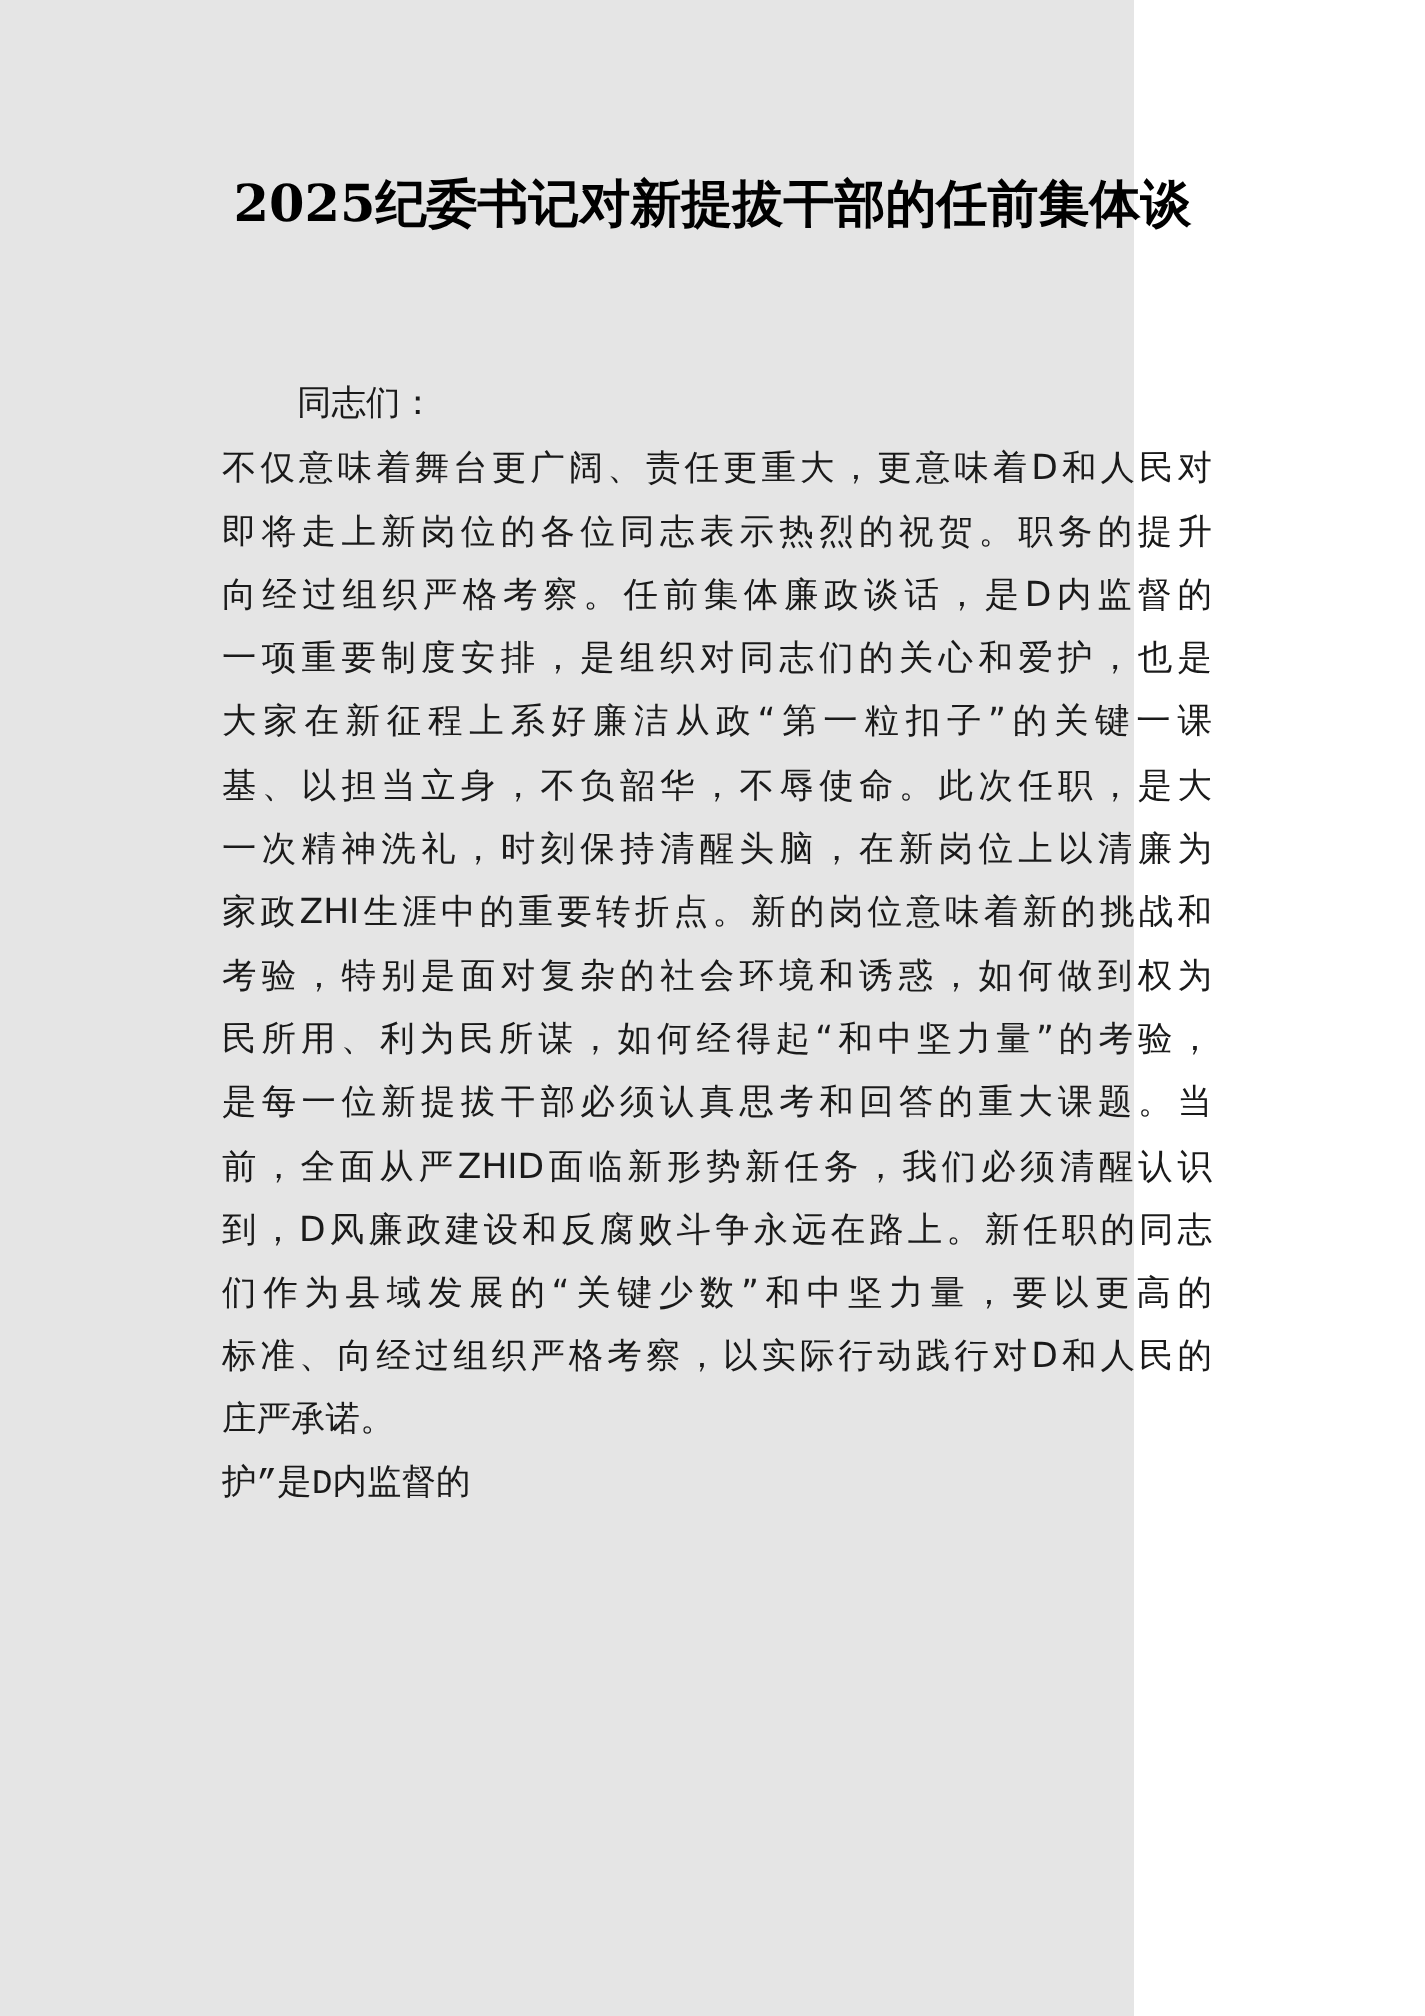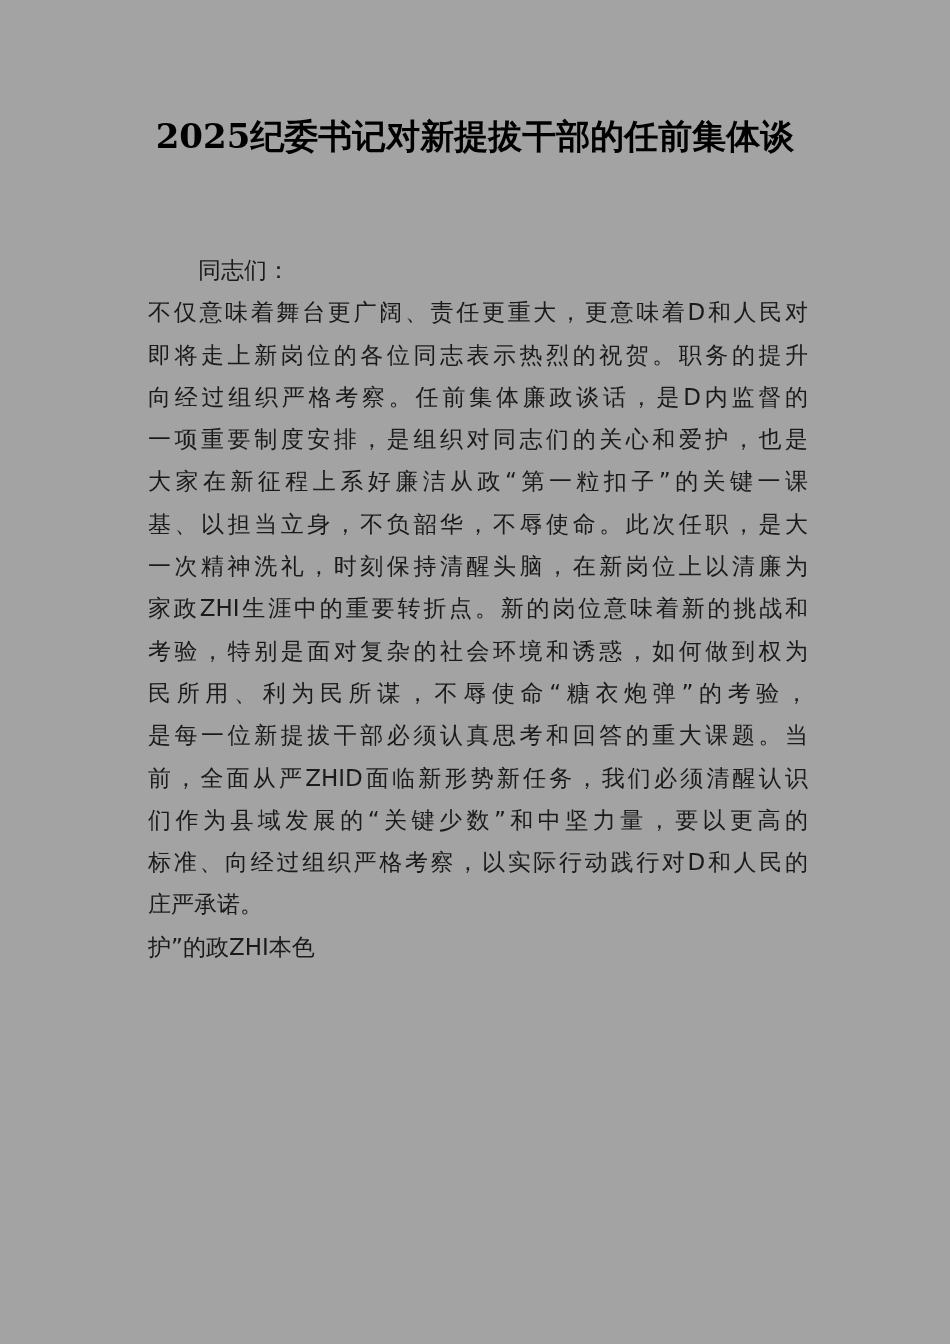--- a/index.html
+++ b/index.html
@@ -10,23 +10,23 @@
   body {
     width: 950px;
     height: 1344px;
     position: relative;
     overflow: hidden;
     color: #111111;
   }
   .page {
     position: absolute;
     left: 0; top: 0;
-    width: 950px;
+    width: 756px;
     height: 1344px;
-    background: #a3a3a3;
+    background: #e5e5e5;
   }
   .title {
     position: absolute;
     left: 140px;
     top: 112px;
     width: 670px;
     text-align: center;
     font-family: "DejaVu Serif", "Liberation Serif", serif;
     font-weight: bold;
     font-size: 34px;
@@ -46,20 +46,21 @@
   }
   .line {
     display: block;
     white-space: nowrap;
     text-align: justify;
     text-align-last: justify;
     height: 42.3px;
   }
   .line.last {
     text-align-last: left;
+    font-family: Liberation Mono, monospace;
   }
   .line.indent {
     padding-left: 50px;
   }
 </style>
 </head>
 <body>
 
 <div class="page">
   <div class="title">
@@ -70,21 +71,22 @@
     <span class="line indent last">同志们：</span>
     <span class="line">不仅意味着舞台更广阔、责任更重大，更意味着D和人民对</span>
     <span class="line">即将走上新岗位的各位同志表示热烈的祝贺。职务的提升</span>
     <span class="line">向经过组织严格考察。任前集体廉政谈话，是D内监督的</span>
     <span class="line">一项重要制度安排，是组织对同志们的关心和爱护，也是</span>
     <span class="line">大家在新征程上系好廉洁从政“第一粒扣子”的关键一课</span>
     <span class="line">基、以担当立身，不负韶华，不辱使命。此次任职，是大</span>
     <span class="line">一次精神洗礼，时刻保持清醒头脑，在新岗位上以清廉为</span>
     <span class="line">家政ZHI生涯中的重要转折点。新的岗位意味着新的挑战和</span>
     <span class="line">考验，特别是面对复杂的社会环境和诱惑，如何做到权为</span>
-    <span class="line">民所用、利为民所谋，不辱使命“糖衣炮弹”的考验，</span>
+    <span class="line">民所用、利为民所谋，如何经得起“和中坚力量”的考验，</span>
     <span class="line">是每一位新提拔干部必须认真思考和回答的重大课题。当</span>
     <span class="line">前，全面从严ZHID面临新形势新任务，我们必须清醒认识</span>
+    <span class="line">到，D风廉政建设和反腐败斗争永远在路上。新任职的同志</span>
     <span class="line">们作为县域发展的“关键少数”和中坚力量，要以更高的</span>
     <span class="line">标准、向经过组织严格考察，以实际行动践行对D和人民的</span>
     <span class="line last">庄严承诺。</span>
-    <span class="line last">护”的政ZHI本色</span>
+    <span class="line last">护”是D内监督的</span>
   </div>
 </div>
 
 </body></html>

